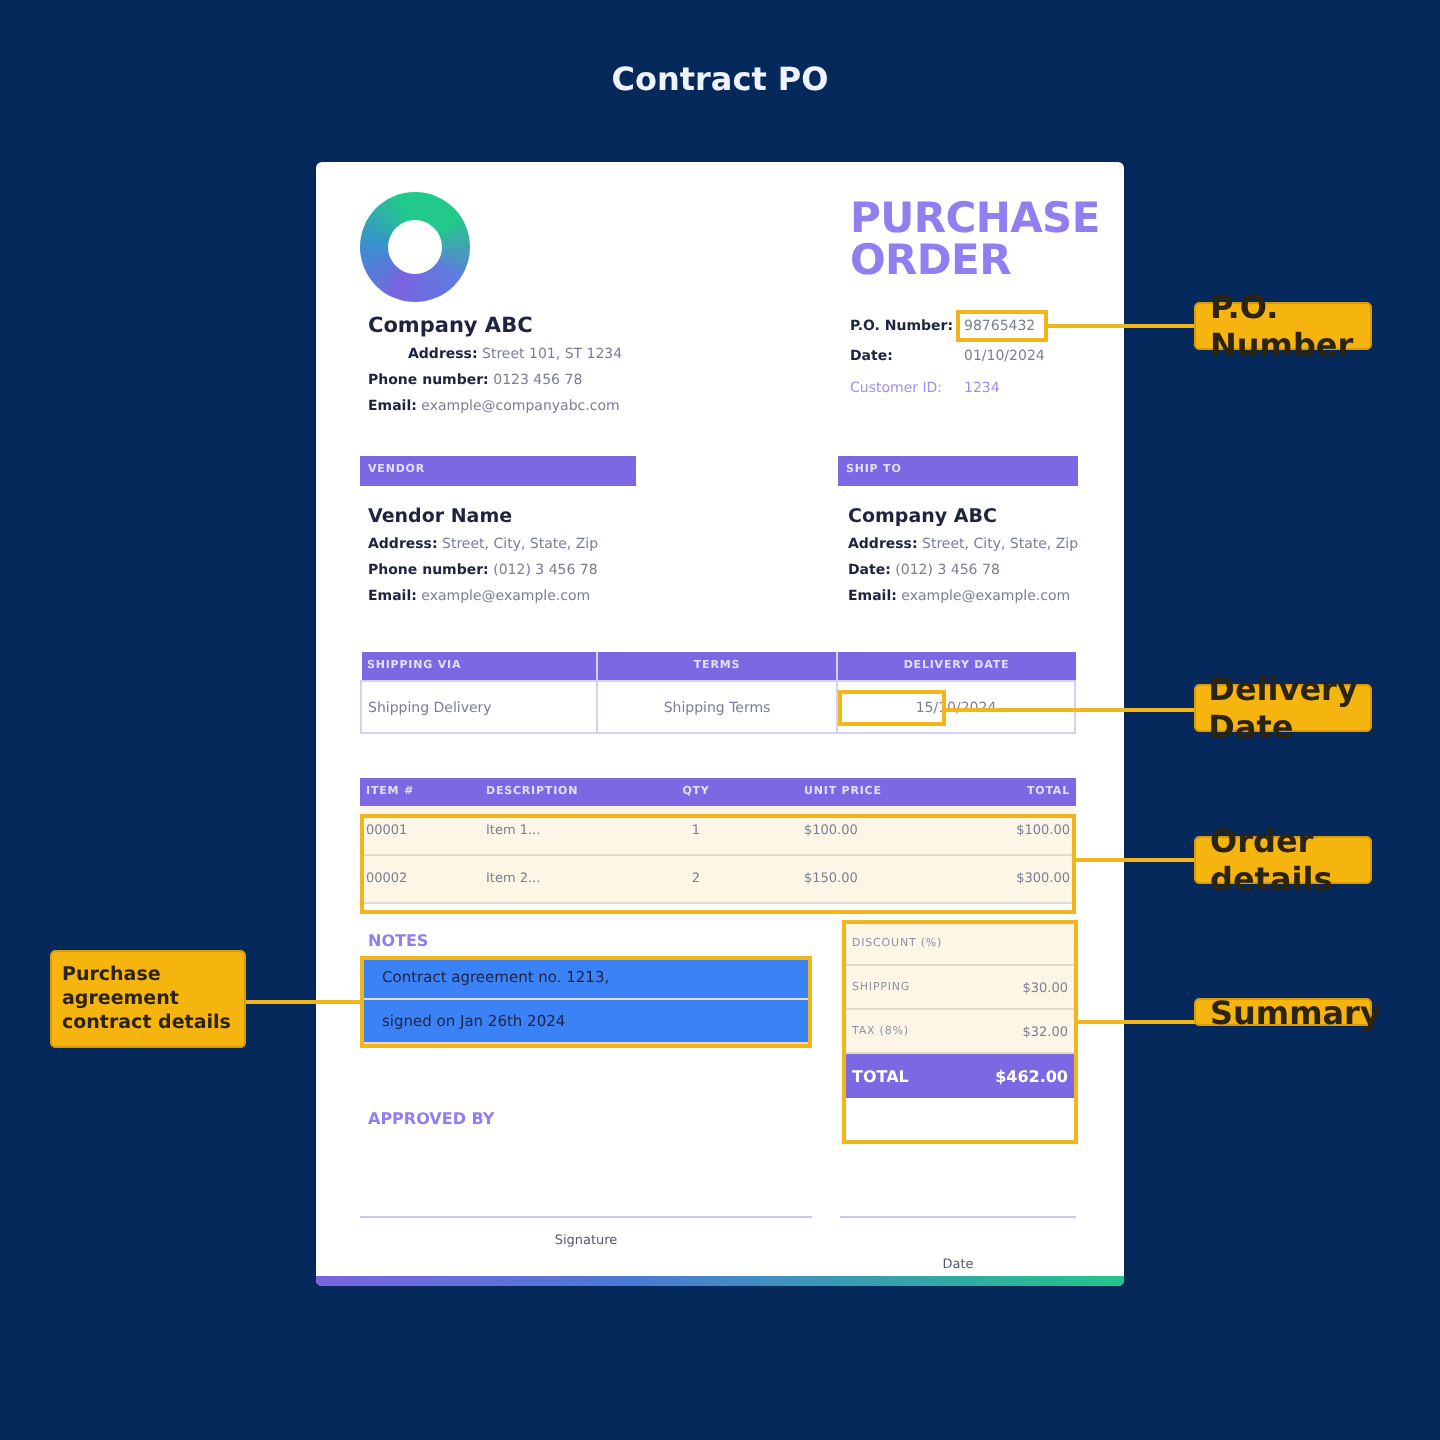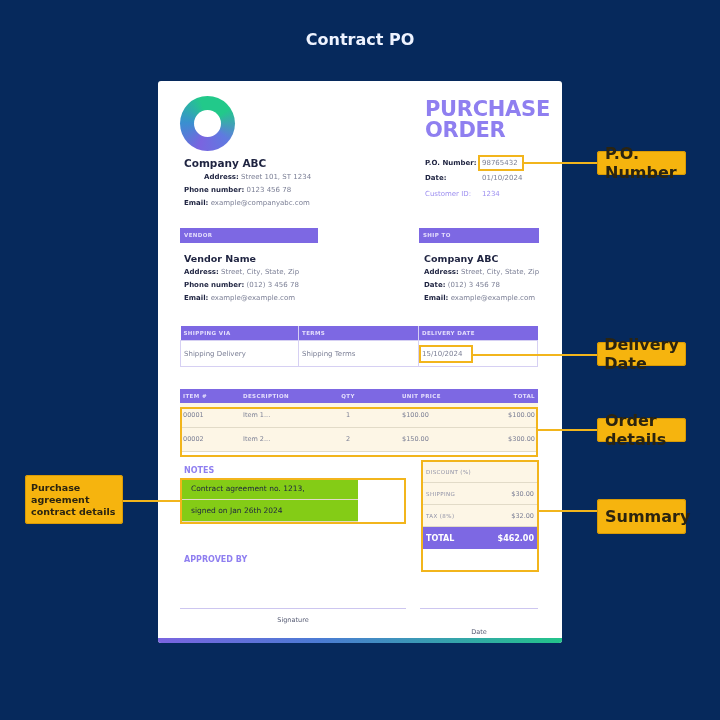--- a/index.html
+++ b/index.html
@@ -50,37 +50,37 @@
   table { border-collapse: collapse; }
   .ship-table { position: absolute; left: 22px; top: 245px; width: 358px; }
   .ship-table th {
     background: #7d68e3; color: #e4defc; font-size: 5.5px; font-weight: bold; text-align: left;
     padding: 4px 3px; height: 14px; letter-spacing: 0.4px;
   }
   .ship-table td {
     font-size: 7px; color: #7b7f95; padding: 0 3px; height: 26px;
     border: 1px solid #d6d0f3;
   }
-  .ship-table th + th, .ship-table td + td { border-left: 1px solid #d6d0f3; }
+  .ship-table th + th, .ship-table td + td { border-left: 1px solid #d6d0f3; text-align: center; }
   .items-table { position: absolute; left: 22px; top: 308px; width: 358px; }
   .items-table th {
     background: #7d68e3; color: #e4defc; font-size: 5.5px; font-weight: bold; text-align: left;
     padding: 4px 3px; height: 14px; letter-spacing: 0.4px;
   }
   .items-table td {
     font-size: 6.5px; color: #7b7f95; padding: 0 3px; height: 24px;
     background: #fdf6e6; border-bottom: 1px solid #e2dbc8;
   }
   .items-table .r { text-align: right; }
   .items-table .c { text-align: center; }
   .hl {
     position: absolute; border: 2px solid #f2b51c; pointer-events: none;
   }
   .section-label { position: absolute; font-size: 8px; font-weight: bold; color: #8f7ff0; }
-  .notes-box { position: absolute; left: 22px; top: 397px; width: 178px; background: #84cc16; }
+  .notes-box { position: absolute; left: 22px; top: 397px; width: 224px; background: #3b82f6; }
   .notes-line {
     height: 22px; font-size: 7.5px; color: #1e2340; padding: 6px 11px;
     border-bottom: 1px solid #e2dbc8; white-space: nowrap;
   }
   .summary { position: absolute; left: 264px; top: 380px; width: 116px; }
   .sum-row {
     height: 22px; background: #fdf6e6; border-bottom: 1px solid #e2dbc8;
     display: flex; justify-content: space-between; align-items: center; padding: 0 4px;
   }
   .sum-row .k { font-size: 5.5px; color: #8f91a6; letter-spacing: 0.4px; }
@@ -239,14 +239,14 @@
 
 <div class="connector" style="left:524px;top:162px;width:74px;"></div>
 <div class="connector" style="left:473px;top:354px;width:125px;"></div>
 <div class="connector" style="left:538px;top:429px;width:60px;"></div>
 <div class="connector" style="left:539px;top:510px;width:59px;"></div>
 <div class="connector" style="left:122px;top:500px;width:60px;"></div>
 
 <div class="callout" style="left:597px;top:151px;width:89px;height:24px;">P.O. Number</div>
 <div class="callout" style="left:597px;top:342px;width:89px;height:24px;">Delivery Date</div>
 <div class="callout" style="left:597px;top:418px;width:89px;height:24px;">Order details</div>
-<div class="callout" style="left:597px;top:499px;width:89px;height:35px;justify-content:flex-start;">Summary</div>
+<div class="callout" style="left:597px;top:499px;width:89px;height:14px;justify-content:flex-start;">Summary</div>
 <div class="callout" style="left:25px;top:475px;width:98px;height:49px;justify-content:flex-start;text-align:left;line-height:12px;font-size:9.5px;padding:0 6px;">Purchase agreement contract details</div>
 
 </body></html>

